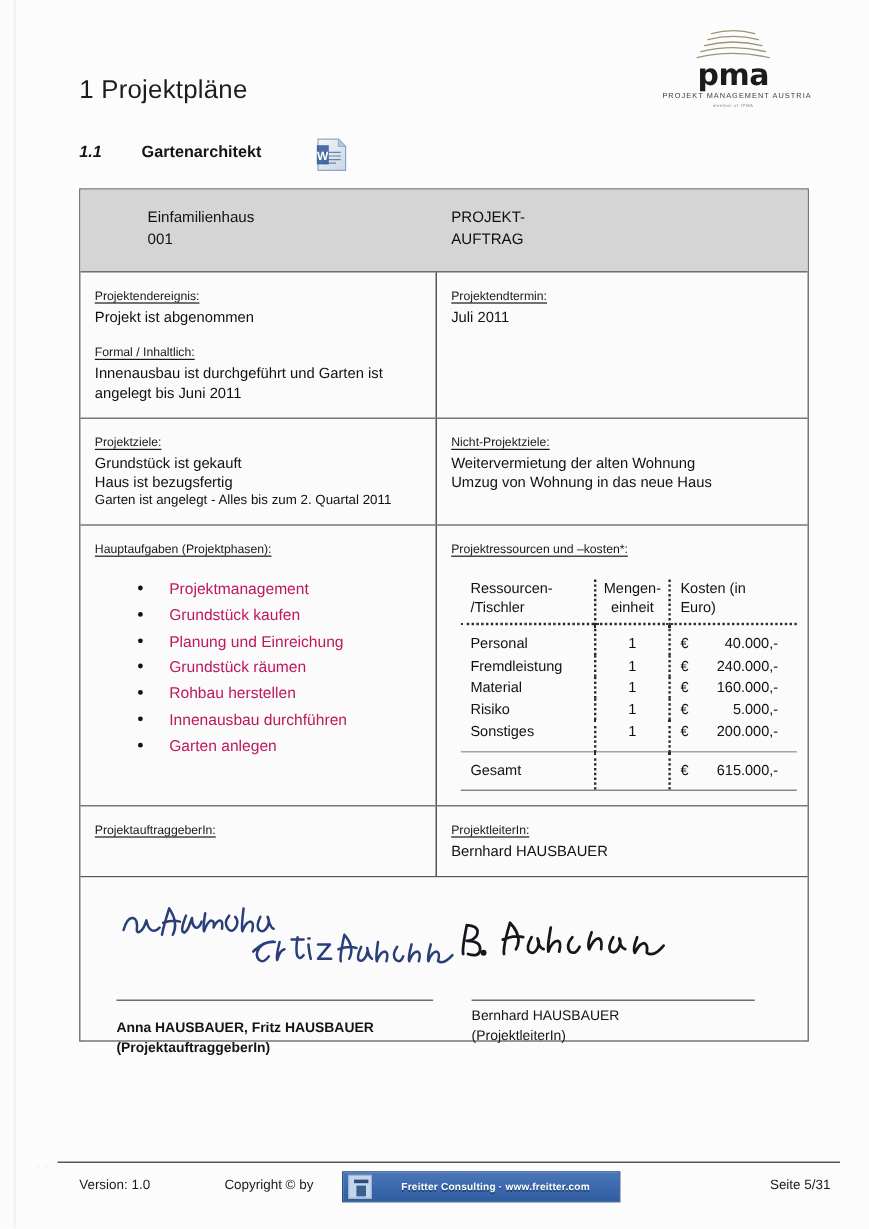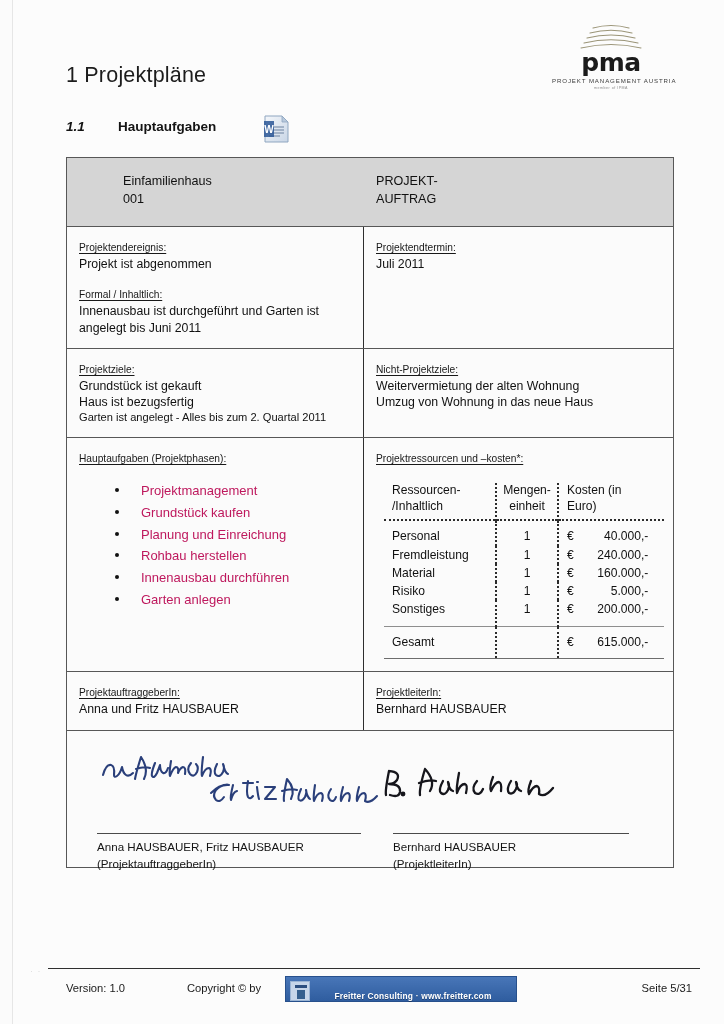--- a/index.html
+++ b/index.html
@@ -151,21 +151,21 @@
   }
   #footer { position: absolute; left: 48px; top: 978px; width: 652px; height: 26px; }
   .f-text { position: absolute; font-size: 11.2px; color: #1a1a1a; top: 4px; }
   #f-version { left: 18px; }
   #f-copy { left: 139px; }
   #f-page { right: 8px; }
   #f-banner {
     position: absolute; left: 237px; top: -2px; width: 232px; height: 26px;
     background: linear-gradient(#4876b8, #2f5d9f);
     border: 1px solid #27508c;
-    display: flex; align-items: flex-end; padding-left: 4px;
+    display: flex; align-items: center; padding-left: 4px;
   }
   #f-banner-icon {
     width: 20px; height: 20px; background: #c6d6ea;
     border: 1px solid #9ab4d4; flex: 0 0 20px; position: relative;
   }
   #f-banner-icon::before {
     content: ""; position: absolute; left: 4px; top: 3px; width: 12px; height: 3px;
     background: #2c4f80;
   }
   #f-banner-icon::after {
@@ -199,21 +199,21 @@
         <path d="M18 26 Q48 19 78 26"></path>
       </g>
     </svg>
     <div id="logo-word">pma</div>
     <div id="logo-sub">PROJEKT MANAGEMENT AUSTRIA</div>
     <div id="logo-sub2">member of IPMA</div>
   </div>
 
   <h1 id="doc-h1">1  Projektpläne</h1>
   <div id="sub-head">
-    <span id="sub-num">1.1</span><span>Hauptaufgaben</span>
+    <span id="sub-num">1.1</span><span>Gartenarchitekt</span>
   </div>
 
   <svg id="word-icon" viewBox="0 0 30 32">
     <defs>
       <linearGradient id="wgrad" x1="0" y1="0" x2="1" y2="1">
         <stop offset="0" stop-color="#f4f7fb"></stop>
           <stop offset="1" stop-color="#c9d6e6"></stop>
       </linearGradient>
     </defs>
     <polygon points="3,3 20,3 26,9 26,29 3,29" fill="url(#wgrad)" stroke="#8fa6c0" stroke-width="1"></polygon>
@@ -270,33 +270,34 @@
       </div>
     </div>
 
     <div class="row" id="row-tasks">
       <div class="cellL">
         <div class="lbl">Hauptaufgaben (Projektphasen):</div>
         <ul class="tasks" id="task-list">
             <li>Projektmanagement</li>
             <li>Grundstück kaufen</li>
             <li>Planung und Einreichung</li>
+            <li>Grundstück räumen</li>
             <li>Rohbau herstellen</li>
             <li>Innenausbau durchführen</li>
             <li>Garten anlegen</li>
           </ul>
       </div>
       <div class="cellR">
         <div class="lbl">Projektressourcen und –kosten*:</div>
         <table id="cost-table">
           <thead>
             <tr>
               <th class="c-name">
                 <div>Ressourcen-</div>
-                <div>/Inhaltlich</div>
+                <div>/Tischler</div>
               </th>
               <th class="c-qty">
                 <div>Mengen-</div>
                 <div>einheit</div>
               </th>
               <th class="c-cost">
                 <div>Kosten (in</div>
                 <div>Euro)</div>
               </th>
             </tr>
@@ -336,21 +337,20 @@
               </tr>
             </tbody>
         </table>
         <div id="cost-bottomline"></div>
       </div>
     </div>
 
     <div class="row" id="row-owner">
       <div class="cellL">
         <div class="lbl">ProjektauftraggeberIn:</div>
-        <div class="val">Anna und Fritz HAUSBAUER</div>
       </div>
       <div class="cellR">
         <div class="lbl">ProjektleiterIn:</div>
         <div class="val">Bernhard HAUSBAUER</div>
       </div>
     </div>
 
 
     <div class="row" id="row-sign">
       <div class="cellFull">
@@ -393,21 +393,21 @@
               <path d="M78 10 q-3 16 -2 20 q3 -9 8 -9 q3 1 1 9"></path>
               <path d="M96 18 q-6 7 -2 12 q5 3 8 -4"></path>
               <path d="M112 14 q-4 10 -2 14 q4 -9 8 -9 q3 1 2 9"></path>
               <path d="M130 18 q-5 8 -2 12 q4 2 7 -4 q2 -5 0 -7 q1 8 5 9"></path>
               <path d="M150 18 q-4 10 -2 13 q4 -8 8 -8 q3 1 2 8 q6 4 14 -6"></path>
             </g>
           </svg>
 
           <div class="sig-line" style="left:18px; top:92px; width:264px;"></div>
           <div class="sig-line" style="left:314px; top:92px; width:236px;"></div>
-          <div class="sig-name" style="left:18px; top:98px;">Anna HAUSBAUER, Fritz HAUSBAUER
+          <div class="sig-name" style="left:18px; top:108px;font-weight:bold;">Anna HAUSBAUER, Fritz HAUSBAUER
 (ProjektauftraggeberIn)</div>
           <div class="sig-name" style="left:314px; top:98px;">Bernhard HAUSBAUER
 (ProjektleiterIn)</div>
         </div>
       </div>
     </div>
   </div>
 
   <div id="f-artifact">· ·</div>
   <div id="footer-rule"></div>

